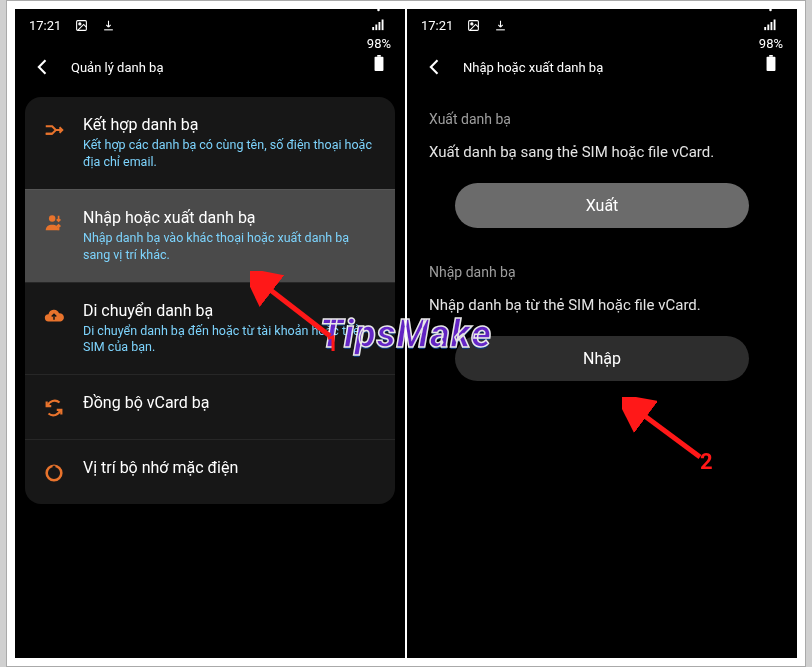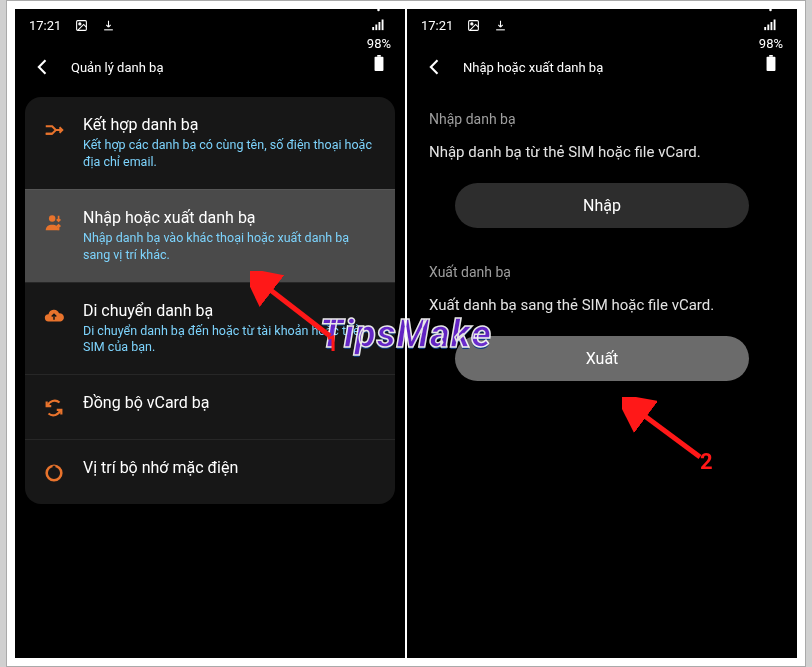--- a/index.html
+++ b/index.html
@@ -325,29 +325,29 @@
     <div class="header">
       <span class="si">
         <svg class="back-arrow" viewBox="0 0 24 24" fill="none" stroke="#fff" stroke-width="2.5">
             <path d="M15 4l-8 8 8 8"></path>
           </svg>
       </span>
       <span class="header-title">Nhập hoặc xuất danh bạ</span>
     </div>
 
     <div class="section">
+      <div class="section-label">Xuất danh bạ</div>
+      <div class="section-desc">Xuất danh bạ sang thẻ SIM hoặc file vCard.</div>
+      <div class="pill-btn highlight">Xuất</div>
+    </div>
+
+    <div class="section">
       <div class="section-label">Nhập danh bạ</div>
       <div class="section-desc">Nhập danh bạ từ thẻ SIM hoặc file vCard.</div>
       <div class="pill-btn">Nhập</div>
-    </div>
-
-    <div class="section">
-      <div class="section-label">Xuất danh bạ</div>
-      <div class="section-desc">Xuất danh bạ sang thẻ SIM hoặc file vCard.</div>
-      <div class="pill-btn highlight">Xuất</div>
     </div>
 
     <svg class="arrow-ann" style="left:215px; top:388px;" width="90" height="70">
       <defs>
           <marker id="ah2" markerWidth="8" markerHeight="8" refX="2" refY="4" orient="auto">
             <polygon points="0 0, 8 4, 0 8" fill="#ff1818"></polygon>
           </marker>
         </defs>
       <line x1="78" y1="60" x2="16" y2="14" stroke="#ff1818" stroke-width="5" marker-end="url(#ah2)"></line>
     </svg>

